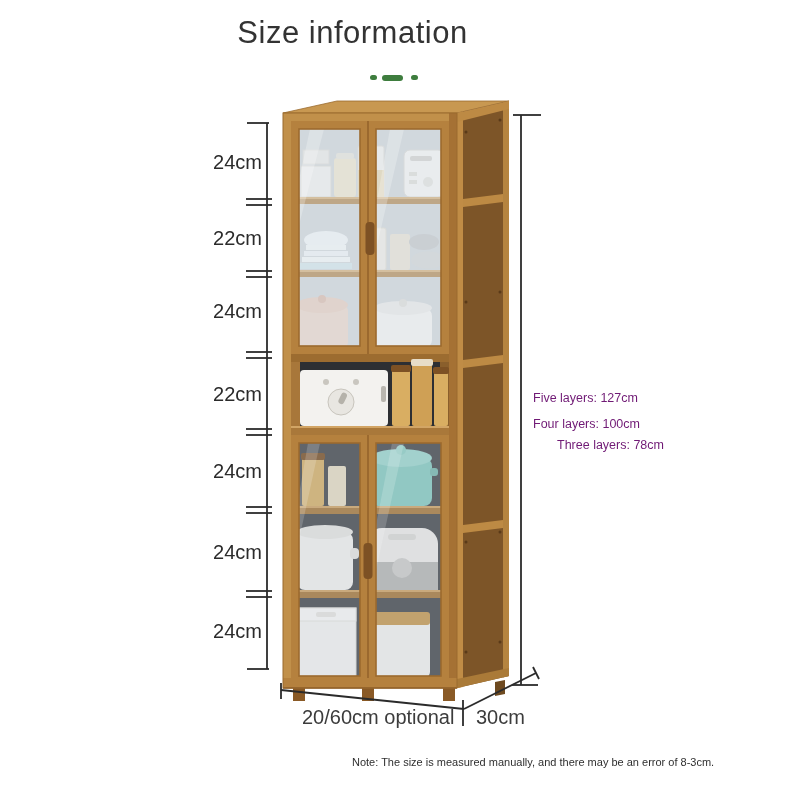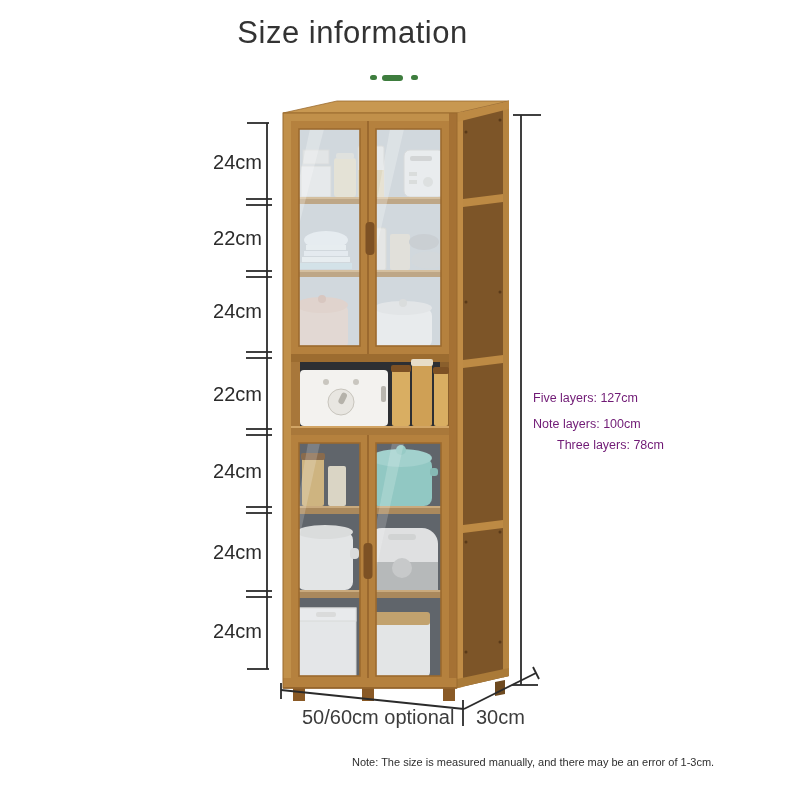--- a/index.html
+++ b/index.html
@@ -233,20 +233,20 @@
 
   <div class="dim-label" style="top:151px;">24cm</div>
   <div class="dim-label" style="top:227px;">22cm</div>
   <div class="dim-label" style="top:300px;">24cm</div>
   <div class="dim-label" style="top:383px;">22cm</div>
   <div class="dim-label" style="top:460px;">24cm</div>
   <div class="dim-label" style="top:541px;">24cm</div>
   <div class="dim-label" style="top:620px;">24cm</div>
 
   <div class="hinfo-small" style="top:391px;">Five layers: 127cm</div>
-  <div class="hinfo-small" style="top:417px;">Note layers: 100cm</div>
+  <div class="hinfo-small" style="top:417px;">Four layers: 100cm</div>
   <div class="hinfo-small" style="top:438px;margin-left:24px;">Three layers: 78cm</div>
 
-  <div class="bottom-label" style="left:302px;">50/60cm optional</div>
+  <div class="bottom-label" style="left:302px;">20/60cm optional</div>
   <div class="bottom-label" style="left:476px;">30cm</div>
 
-  <div class="abs" id="note">Note: The size is measured manually, and there may be an error of 1-3cm.</div>
+  <div class="abs" id="note">Note: The size is measured manually, and there may be an error of 8-3cm.</div>
 </div>
 
 </body></html>

